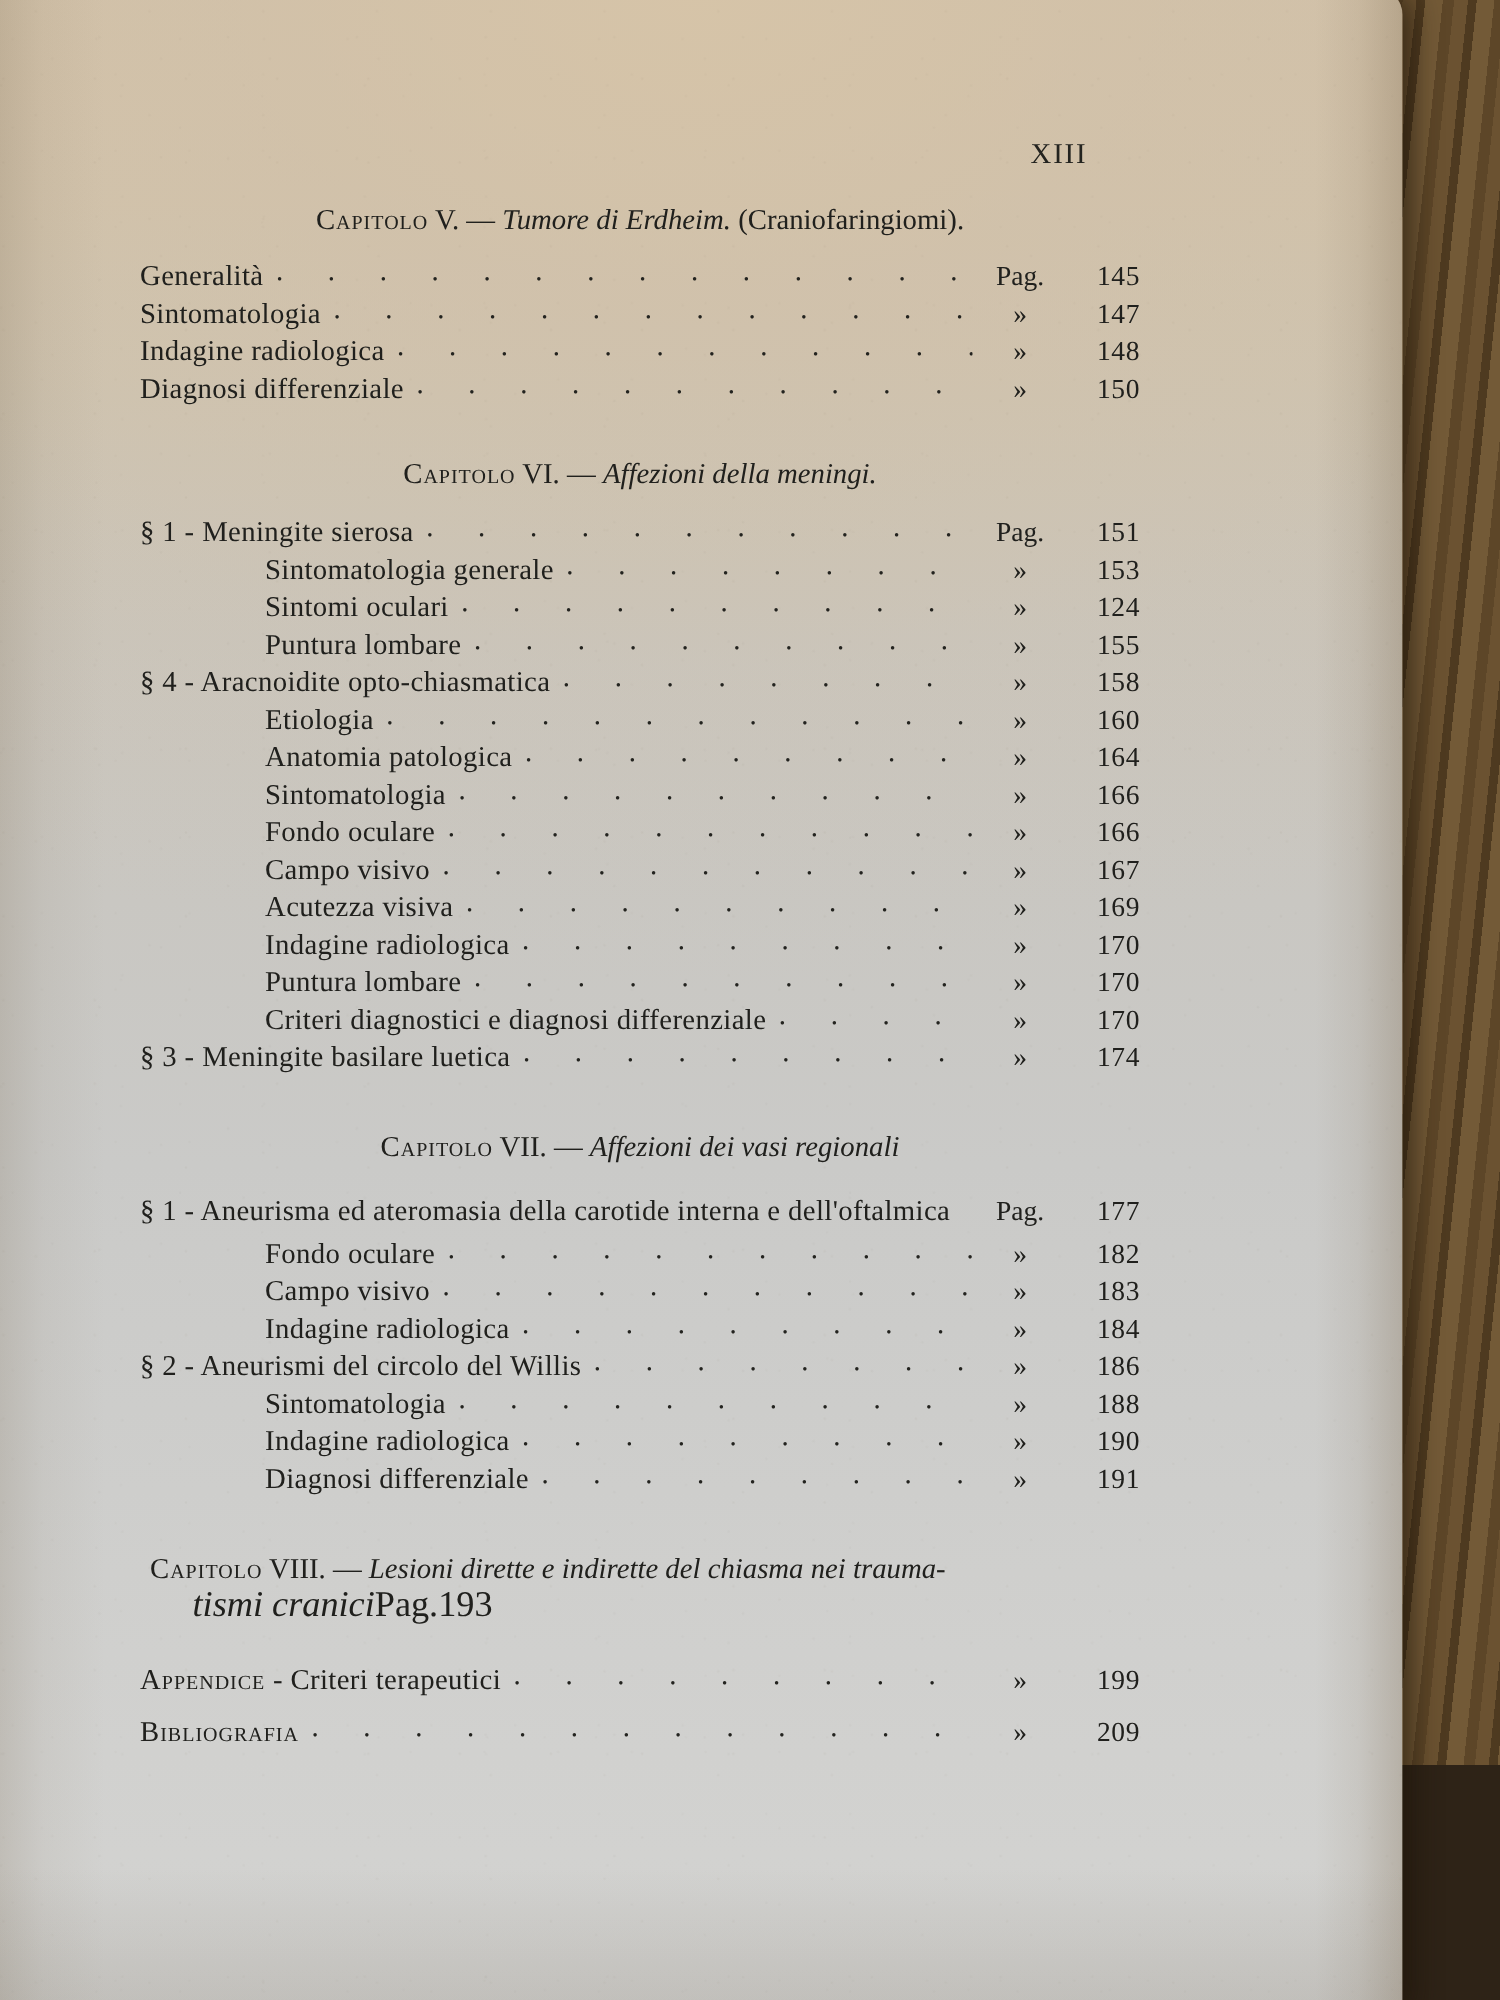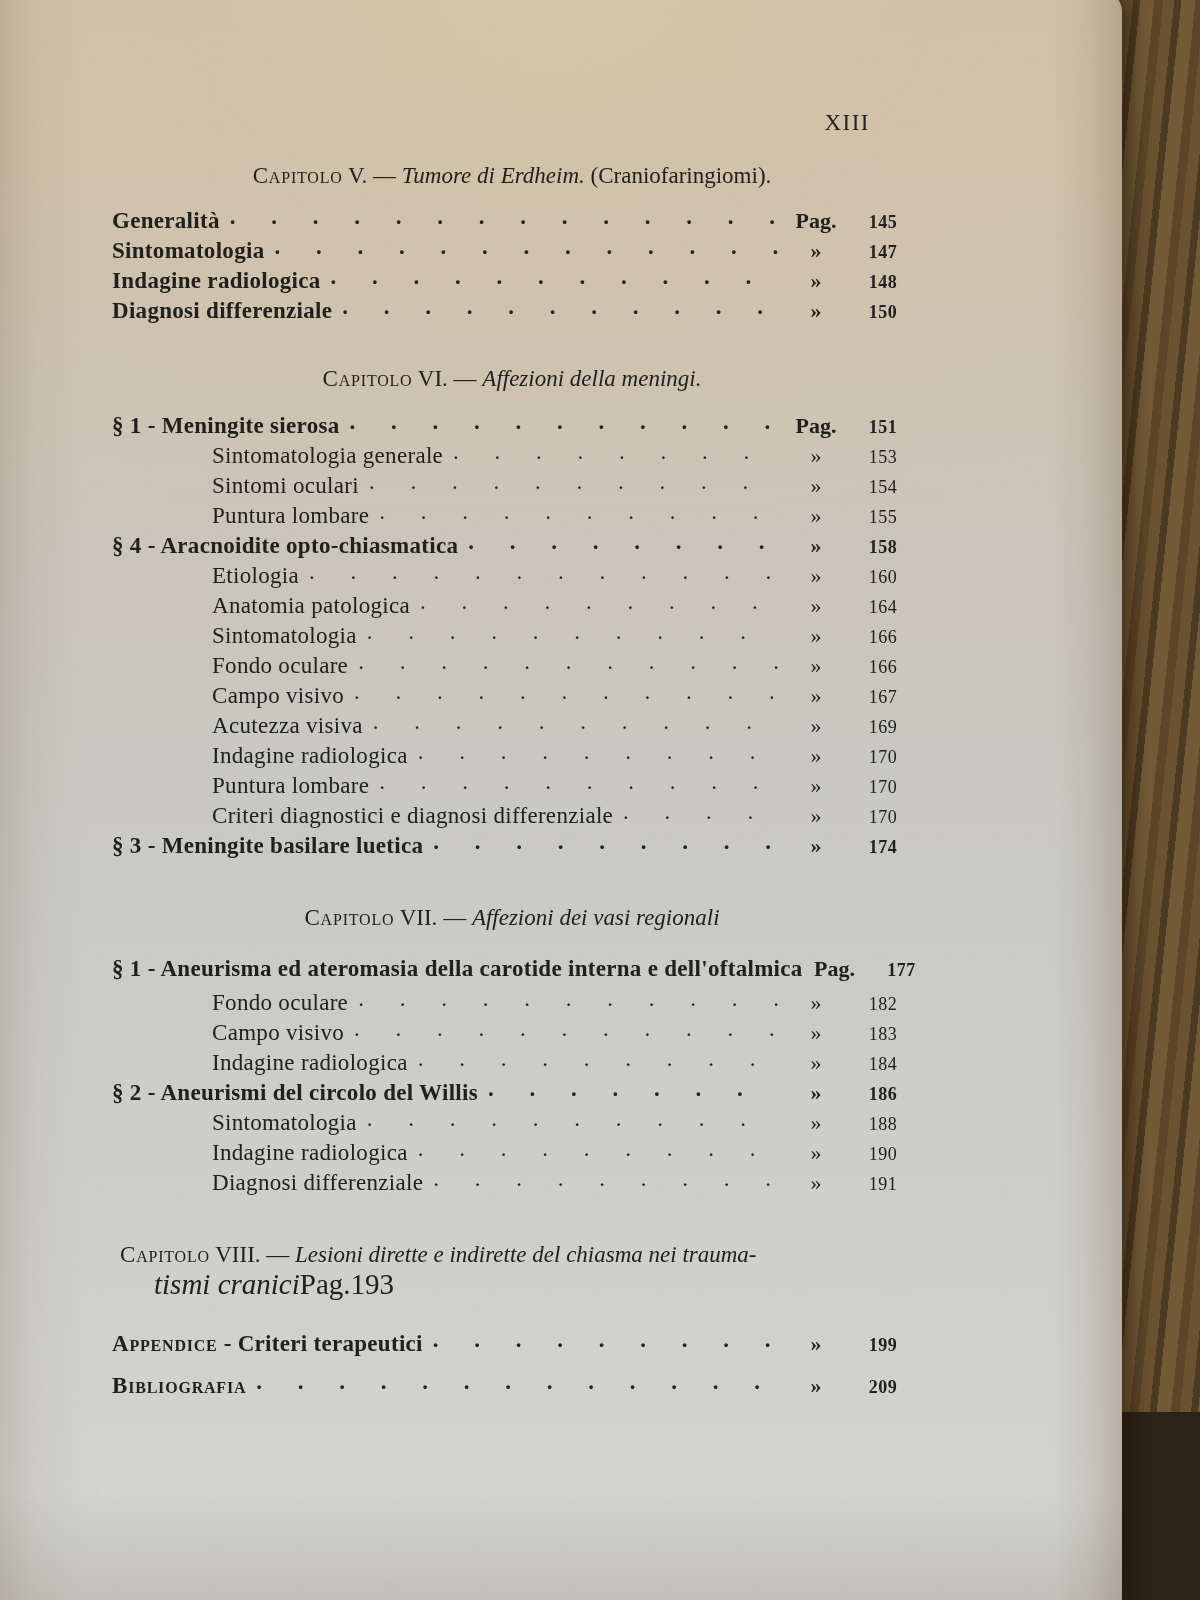--- a/index.html
+++ b/index.html
@@ -174,27 +174,27 @@
     white-space: nowrap;
     color: #23231f;
   }
   .entry .marker {
     flex: 0 0 64px;
     text-align: center;
     font-size: 22px;
   }
   .entry .page {
     flex: 0 0 58px;
-    text-align: center;
-    font-size: 18px;
+    text-align: right;
+    font-size: 22px;
     letter-spacing: 0.5px;
     padding-left: 6px;
   }
   .entry.nodots .label { flex: 1 1 auto; }
-  .lvl-1 { padding-left: 0px; font-weight: bold; }
+  .lvl-1 { padding-left: 0px; }
   .lvl-2 { padding-left: 100px; }
 
   .gap-sm { height: 12px; }
   .gap-md { height: 26px; }
   .gap-lg { height: 44px; }
 
   
   .ch8-line1 {
     font-size: 23px;
     line-height: 1.25;
@@ -274,21 +274,21 @@
       <div class="entry lvl-2">
         <span class="label">Sintomatologia generale</span>
         <span class="dots"></span>
         <span class="marker">»</span>
         <span class="page">153</span>
       </div>
       <div class="entry lvl-2">
         <span class="label">Sintomi oculari</span>
         <span class="dots"></span>
         <span class="marker">»</span>
-        <span class="page">154</span>
+        <span class="page">124</span>
       </div>
       <div class="entry lvl-2">
         <span class="label">Puntura lombare</span>
         <span class="dots"></span>
         <span class="marker">»</span>
         <span class="page">155</span>
       </div>
       <div class="entry lvl-1">
         <span class="label">§ 4 - Aracnoidite opto-chiasmatica</span>
         <span class="dots"></span>

